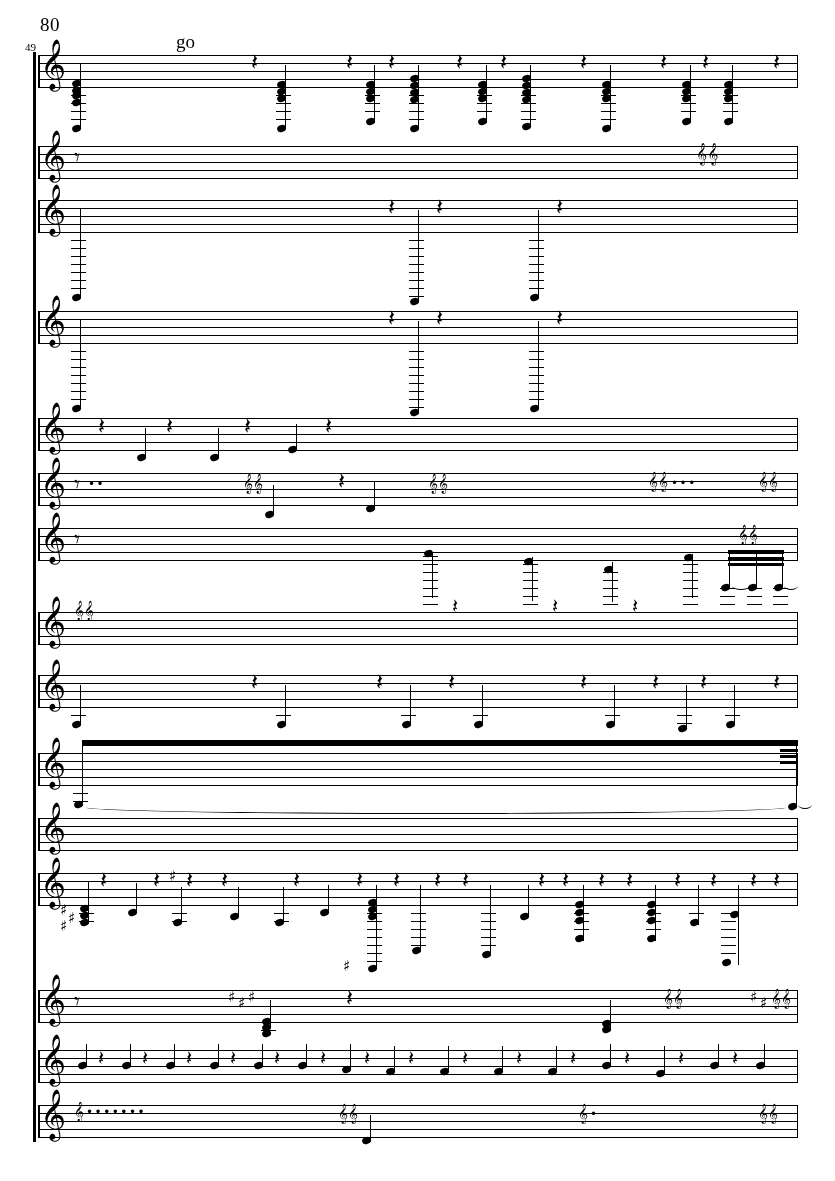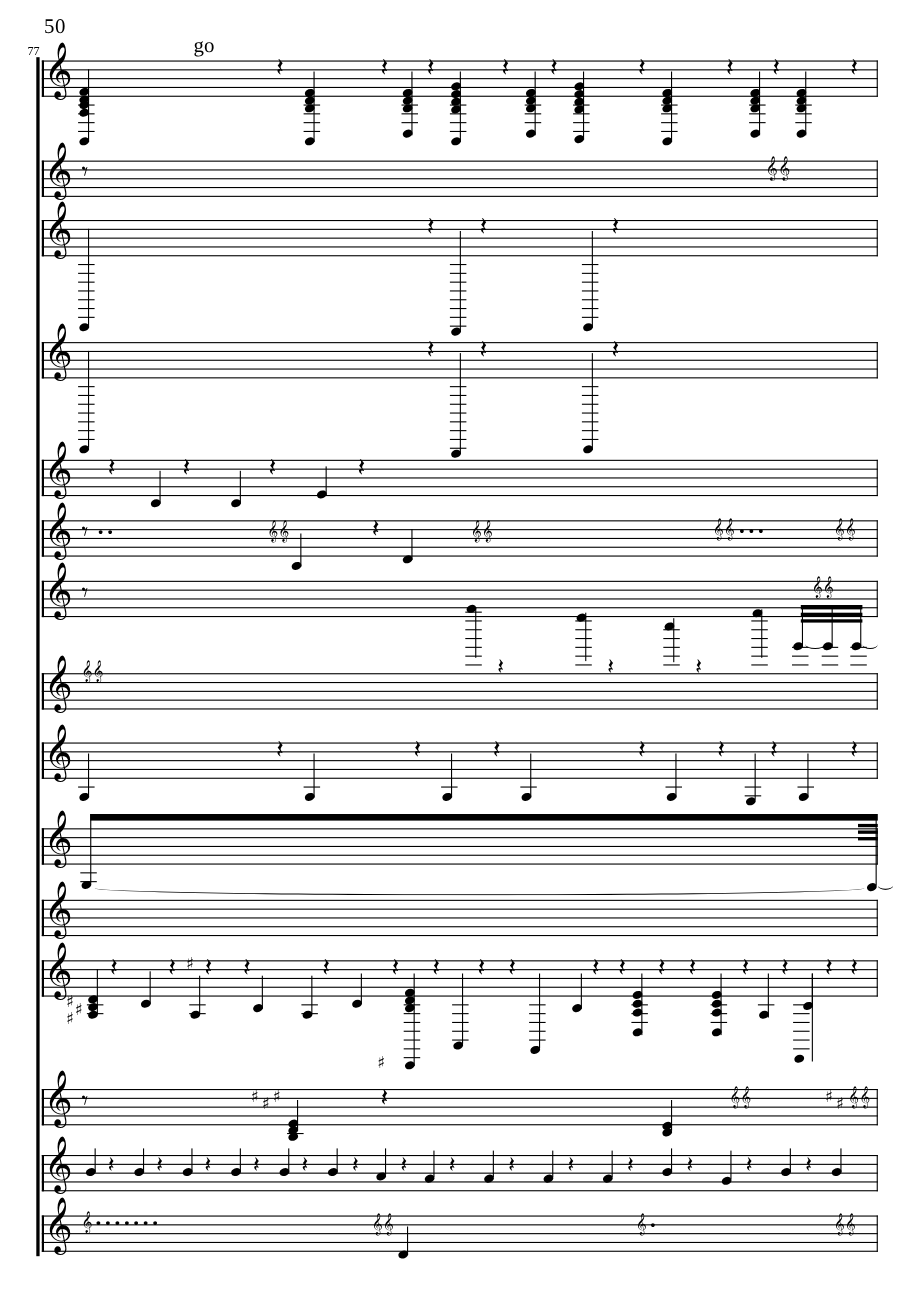--- a/index.html
+++ b/index.html
@@ -148,22 +148,22 @@
     font-size: 12px;
     letter-spacing: 1.5px;
     font-family: "DejaVu Sans", sans-serif;
   }
 </style>
 </head>
 <body>
 
 <div id="sheet">
 
-  <div class="page-number">50</div>
-  <div class="measure-number">77</div>
+  <div class="page-number">80</div>
+  <div class="measure-number">49</div>
   <div class="lyric">go</div>
 
   <div class="system-bracket" style="height:1090px;"></div>
 
   <div class="staff" style="top:55px;">
     <div class="line"></div>
     <div class="line"></div>
     <div class="line"></div>
     <div class="line"></div>
     <div class="line"></div>

